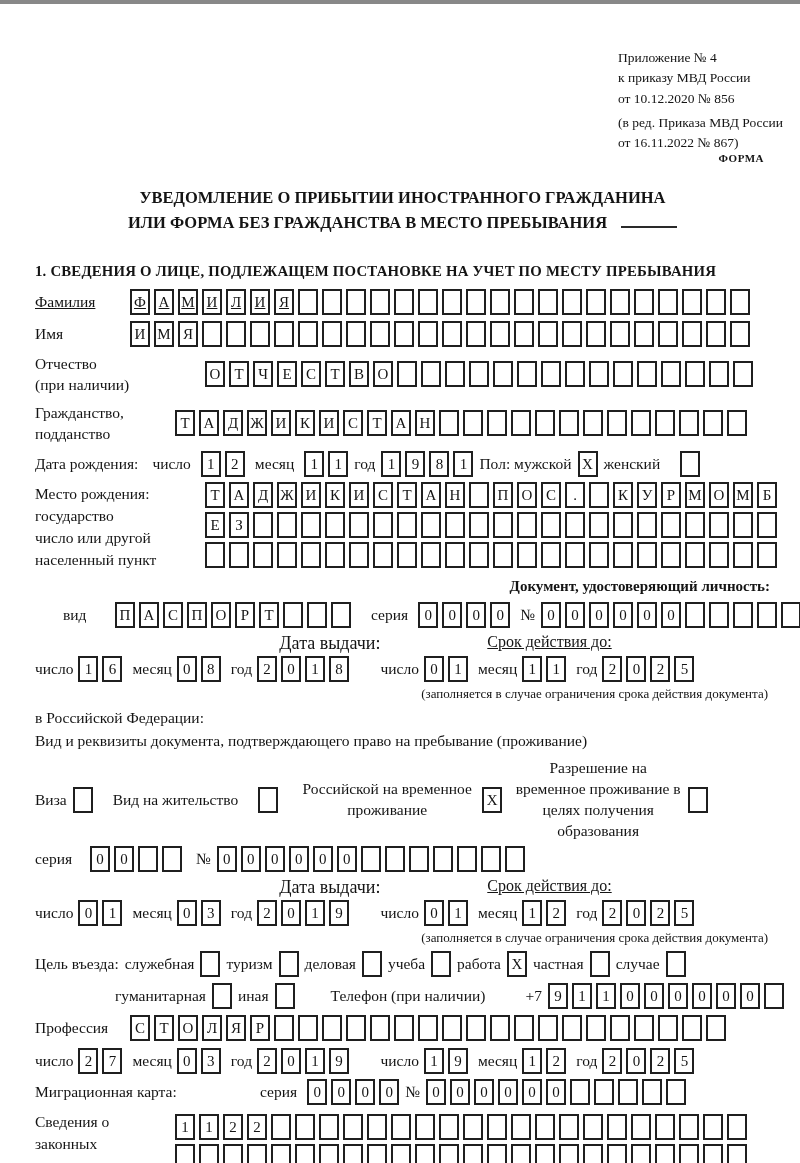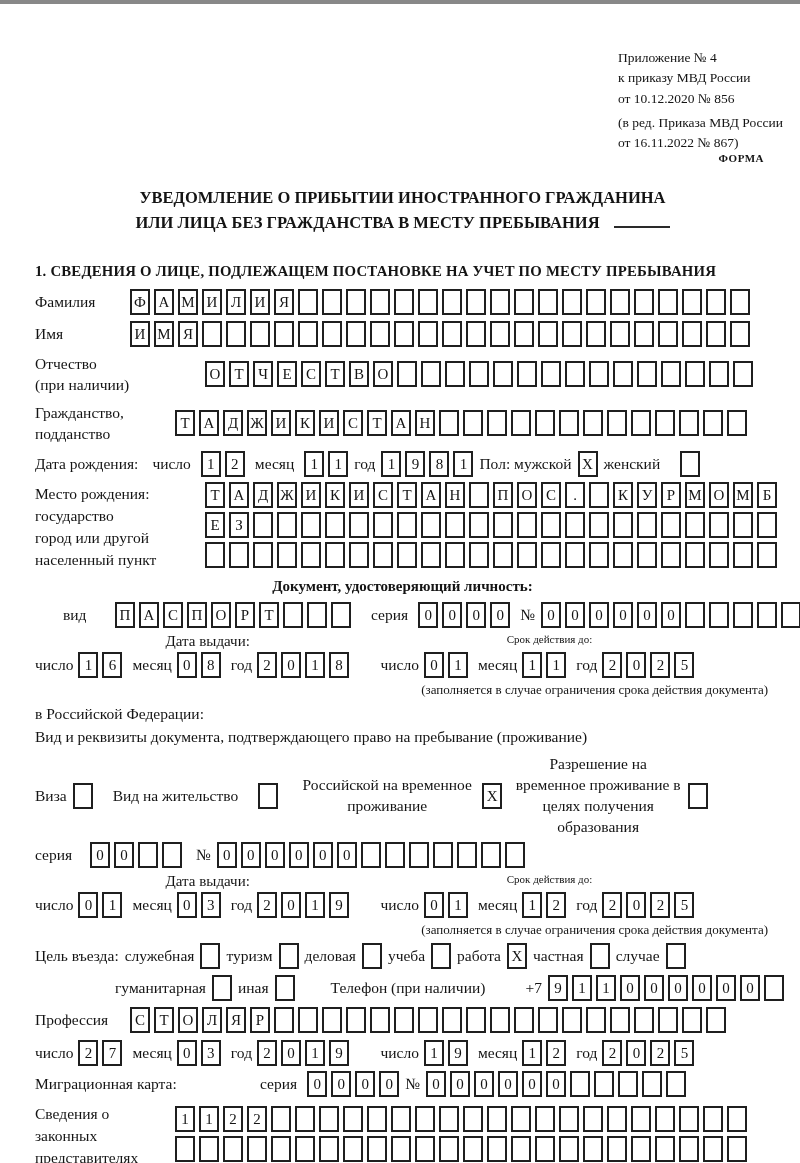--- a/index.html
+++ b/index.html
@@ -27,53 +27,53 @@
   .lbl-col { flex:0 0 auto; font-size:15.5px; line-height:21px; }
   .cells { display:inline-flex; gap:4px; flex:0 0 auto; }
   .cell, .cb {
     display:inline-block; width:20px; height:26px;
     border:2px solid #1f1f1f; background:#fff;
     font:15px/22px "Liberation Serif", serif;
     text-align:center; flex:0 0 auto;
   }
   .cb { margin:0 6px; }
   .stack > .cells { margin-bottom:4px; display:flex; }
-  .center-head { text-align:center; font-weight:bold; font-size:15px; margin:6px 0 6px 0; }
+  .center-head { text-align:right; font-weight:bold; font-size:15px; margin:6px 0 6px 0; }
   .two-col { display:flex; }
-  .two-col .half-l { flex:0 0 47%; text-align:center; font-size:15px; }
-  .two-col .half-r { flex:0 0 46%; text-align:center; font-size:11px; }
+  .two-col .half-l { flex:0 0 47%; text-align:right; font-size:18px; }
+  .two-col .half-r { flex:0 0 46%; text-align:center; font-size:16px;text-decoration:underline; }
   .date-row { display:flex; align-items:center; margin-bottom:2px; min-height:30px; }
   .dgroup { display:flex; align-items:center; }
   .dgroup .lbl { margin-right:5px; }
   .dgroup .cells { margin-right:10px; }
   .fine { font-size:13px; text-align:right; padding-right:2px; margin-bottom:4px; }
   .para { font-size:15.5px; line-height:1.5; }
   .opt-label { text-align:center; font-size:15.5px; line-height:1.35; }
-  .mt2{margin-top:2px;} .mt4{margin-top:4px;} .mt6{margin-top:6px;} .mt8{margin-top:8px;}
+  .mt2{margin-top:2px;} .mt4{margin-top:4px;} .mt6{margin-top:6px;} .mt8{margin-top:8px;text-decoration:underline;}
   .g6{width:6px;flex:0 0 auto;} .g10{width:10px;flex:0 0 auto;} .g14{width:14px;flex:0 0 auto;}
   .g20{width:20px;flex:0 0 auto;} .g30{width:30px;flex:0 0 auto;} .g40{width:40px;flex:0 0 auto;}
 </style>
 </head>
 <body>
 
 <div class="page">
 
   <div class="note-block">
     <div>Приложение № 4</div>
     <div>к приказу МВД России</div>
     <div>от 10.12.2020 № 856</div>
     <div class="gap"></div>
     <div>(в ред. Приказа МВД России</div>
     <div>от 16.11.2022 № 867)</div>
   </div>
   <div class="forma">ФОРМА</div>
 
   <div class="title">
     <div>УВЕДОМЛЕНИЕ О ПРИБЫТИИ ИНОСТРАННОГО ГРАЖДАНИНА</div>
-    <div><span>ИЛИ ЛИЦА БЕЗ ГРАЖДАНСТВА В МЕСТУ ПРЕБЫВАНИЯ</span><span class="blank-line"></span></div>
+    <div><span>ИЛИ ФОРМА БЕЗ ГРАЖДАНСТВА В МЕСТО ПРЕБЫВАНИЯ</span><span class="blank-line"></span></div>
   </div>
 
   <div class="section-heading">1. СВЕДЕНИЯ О ЛИЦЕ, ПОДЛЕЖАЩЕМ ПОСТАНОВКЕ НА УЧЕТ ПО МЕСТУ ПРЕБЫВАНИЯ</div>
 
   <div class="row mt8">
     <div class="lbl" style="width:95px">Фамилия</div>
     <div class="cells">
         <span class="cell">Ф</span>
         <span class="cell">А</span>
         <span class="cell">М</span>
@@ -230,21 +230,21 @@
     <span class="cb">X</span>
     <div class="lbl">женский</div>
       <div class="g14"></div>
     <span class="cb"></span>
   </div>
 
   <div class="row top">
     <div class="lbl-col" style="width:170px; line-height:22px">
       <div>Место рождения:</div>
       <div>государство</div>
-      <div>город или другой</div>
+      <div>число или другой</div>
       <div>населенный пункт</div>
     </div>
     <div class="stack">
       <div class="cells">
           <span class="cell">Т</span>
           <span class="cell">А</span>
           <span class="cell">Д</span>
           <span class="cell">Ж</span>
           <span class="cell">И</span>
           <span class="cell">К</span>

